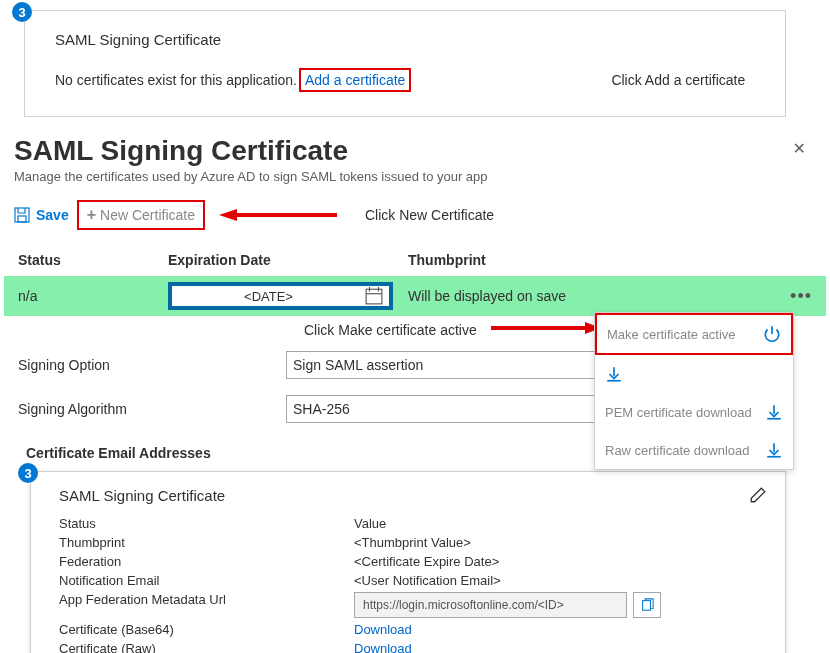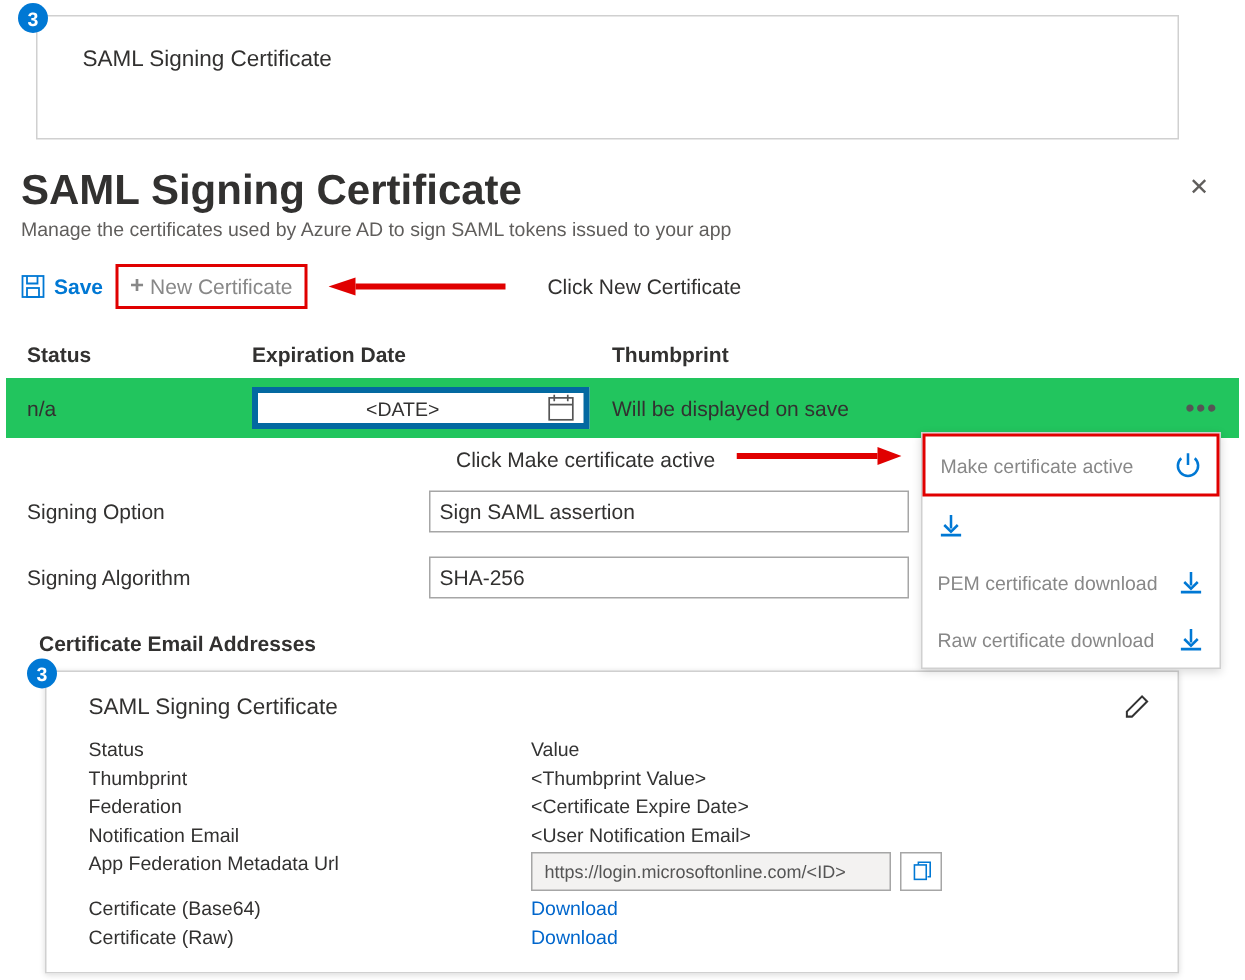--- a/index.html
+++ b/index.html
@@ -133,21 +133,21 @@
   font-weight: 600;
 }
 .col-status { width: 150px; }
 .col-exp { width: 240px; }
 .col-thumb { flex: 1; }
 .col-actions { width: 40px; }
 .table-row {
   display: flex;
   align-items: center;
   padding: 6px 14px;
-  background: #22c55e;
+  background: #86efac;
 }
 .date-field {
   display: flex;
   align-items: center;
   justify-content: space-between;
   border: 4px solid #0369a1;
   background: #fff;
   width: 225px;
   height: 28px;
   padding: 0 6px 0 0;
@@ -158,21 +158,21 @@
 .mid-instr-row {
   position: relative;
   display: flex;
   align-items: center;
   padding: 4px 0 4px 300px;
 }
 .mid-instr-text { font-size:14px; }
 .arrow-right { margin-left:14px; }
 .context-menu {
   position: absolute;
-  right: 12px;
+  right: 32px;
   top: -4px;
   width: 200px;
   background: #fff;
   border: 1px solid #d0d0d0;
   box-shadow: 0 2px 6px rgba(0,0,0,0.15);
   z-index: 20;
 }
 .menu-item {
   display: flex;
   align-items: center;
@@ -225,21 +225,21 @@
 }
 .details-title { font-size:15px; }
 .pencil { width:18px; height:18px; color:#333; cursor:pointer; }
 .kv-row { display:flex; padding:2px 0; font-size:13px; }
 .kv-key { width: 295px; }
 .kv-val { color:#333; }
 .url-row { display:flex; align-items:center; gap:6px; }
 .url-box {
   border:1px solid #a6a6a6;
   background:#f3f2f1;
-  width: 240px;
+  width: 273px;
   height:26px;
   padding:0 8px;
   font-size:12px;
   display:flex;
   align-items:center;
   color:#555;
   overflow:hidden;
   white-space:nowrap;
 }
 .copy-btn {
@@ -254,20 +254,25 @@
 }
 .dl-link { color:#0066cc; cursor:pointer; font-size:13px; }
 </style>
 </head>
 <body>
 
 <div class="top-panel">
   <div class="step-badge">3</div>
   <div class="top-card">
     <div class="top-card-title">SAML Signing Certificate</div>
+    <div class="top-card-row">
+      <span class="top-card-msg">No certificates exist for this application.</span>
+      <a href="#" class="add-cert-link">Add a certificate</a>
+      <span class="top-instr">Click Add a certificate</span>
+    </div>
   </div>
 </div>
 
 <div class="heading-row">
   <div class="main-heading">SAML Signing Certificate</div>
   <span class="close-x">✕</span>
 </div>
 <div class="main-sub">Manage the certificates used by Azure AD to sign SAML tokens issued to your app</div>
 
 <div class="toolbar">

